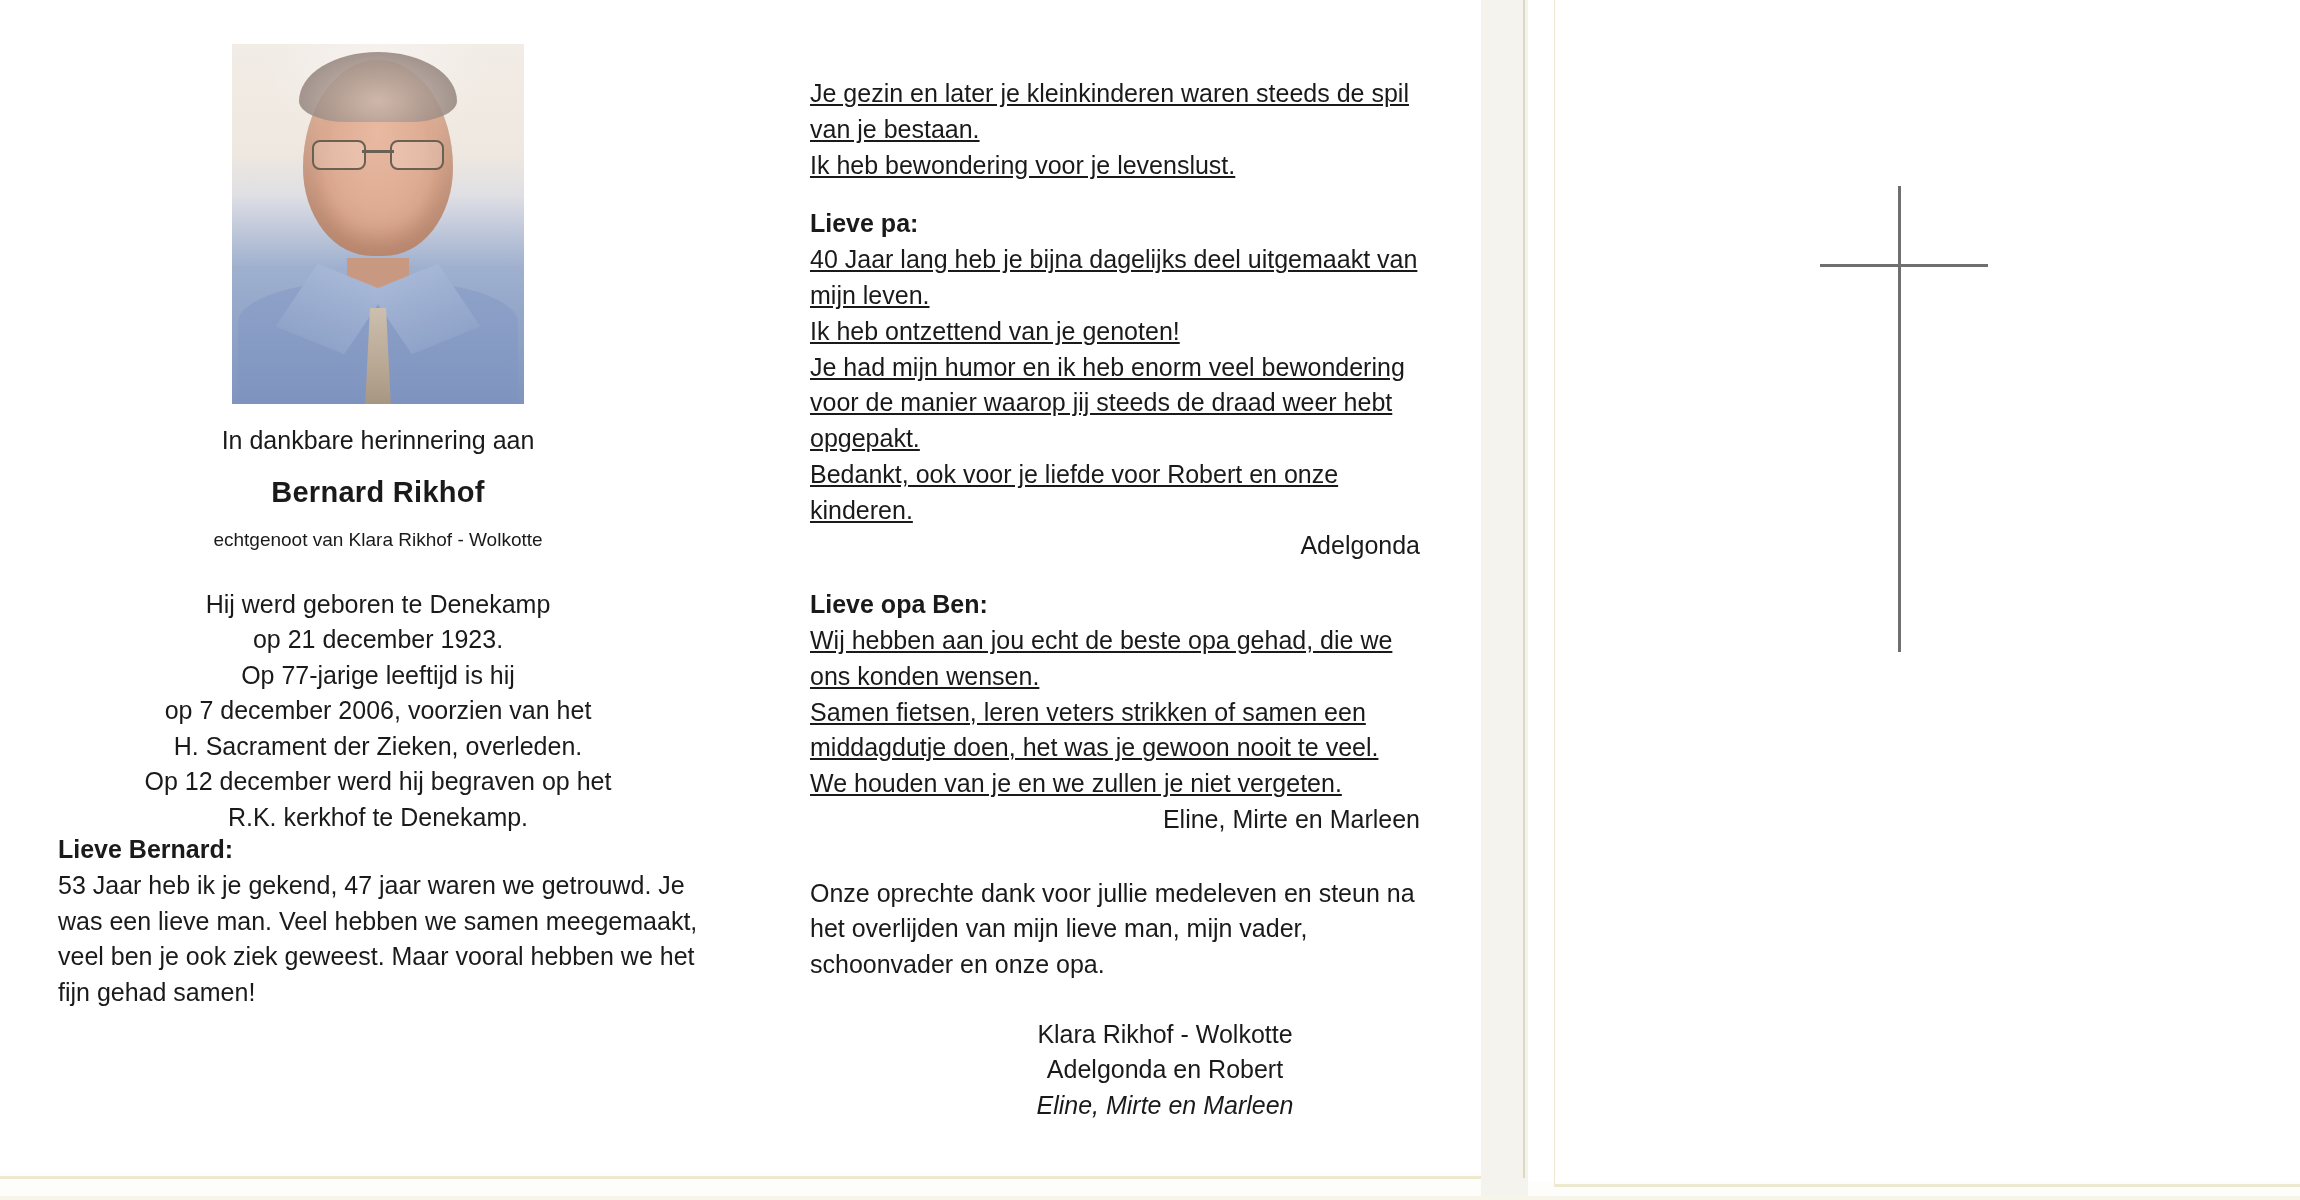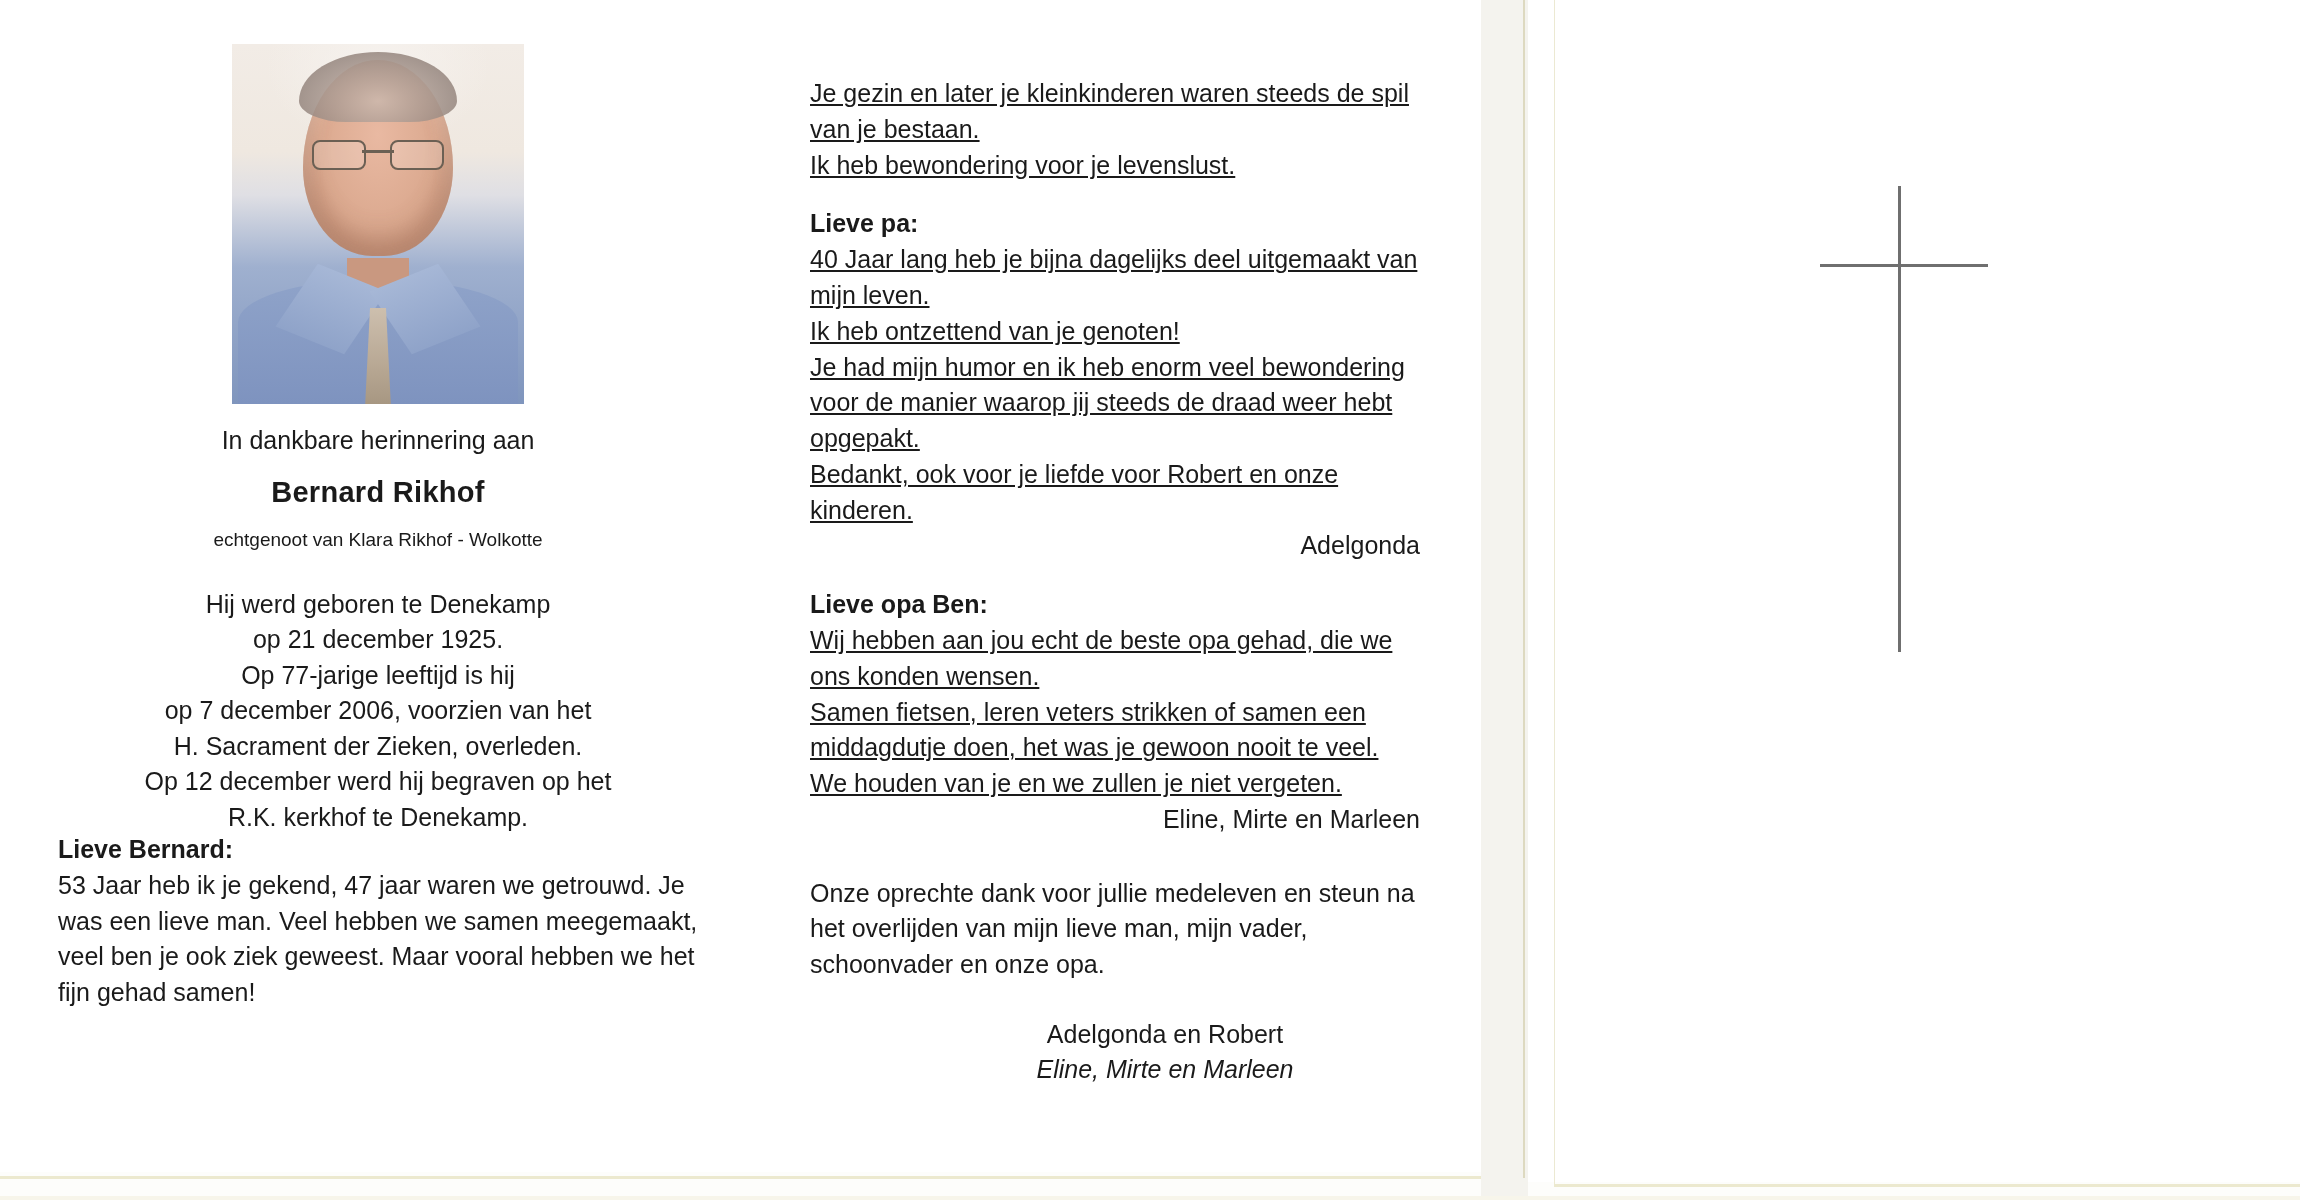--- a/index.html
+++ b/index.html
@@ -291,21 +291,21 @@
         <div class="bridge"></div>
       </div>
     </div>
 
     <div class="caption">In dankbare herinnering aan</div>
     <div class="name">Bernard Rikhof</div>
     <div class="spouse">echtgenoot van Klara Rikhof - Wolkotte</div>
 
     <div class="bio">
       <div>Hij werd geboren te Denekamp</div>
-      <div>op 21 december 1925.</div>
+      <div>op 21 december 1923.</div>
       <div>Op 77-jarige leeftijd is hij</div>
       <div>op 7 december 2006, voorzien van het</div>
       <div>H. Sacrament der Zieken, overleden.</div>
       <div>Op 12 december werd hij begraven op het</div>
       <div>R.K. kerkhof te Denekamp.</div>
     </div>
 
     <div class="letter-block">
       <div class="letter-head">Lieve Bernard:</div>
       <div class="letter-body">53 Jaar heb ik je gekend, 47 jaar waren we getrouwd. Je was een lieve man. Veel hebben we samen meegemaakt, veel ben je ook ziek geweest. Maar vooral hebben we het fijn gehad samen!</div>
@@ -330,20 +330,21 @@
 
     <div class="letter-head">Lieve opa Ben:</div>
     <div class="para" style="white-space:pre-line">Wij hebben aan jou echt de beste opa gehad, die we ons konden wensen.
 Samen fietsen, leren veters strikken of samen een middagdutje doen, het was je gewoon nooit te veel.
 We houden van je en we zullen je niet vergeten.</div>
     <div class="sign">Eline, Mirte en Marleen</div>
 
     <div class="closing">Onze oprechte dank voor jullie medeleven en steun na het overlijden van mijn lieve man, mijn vader, schoonvader en onze opa.</div>
 
     <div class="signature-group">
+      <div>Klara Rikhof - Wolkotte</div>
       <div>Adelgonda en Robert</div>
       <div class="ital">Eline, Mirte en Marleen</div>
     </div>
   </div>
 
   <div class="cross-wrap">
     <div class="cross-v"></div>
     <div class="cross-h"></div>
   </div>
 

